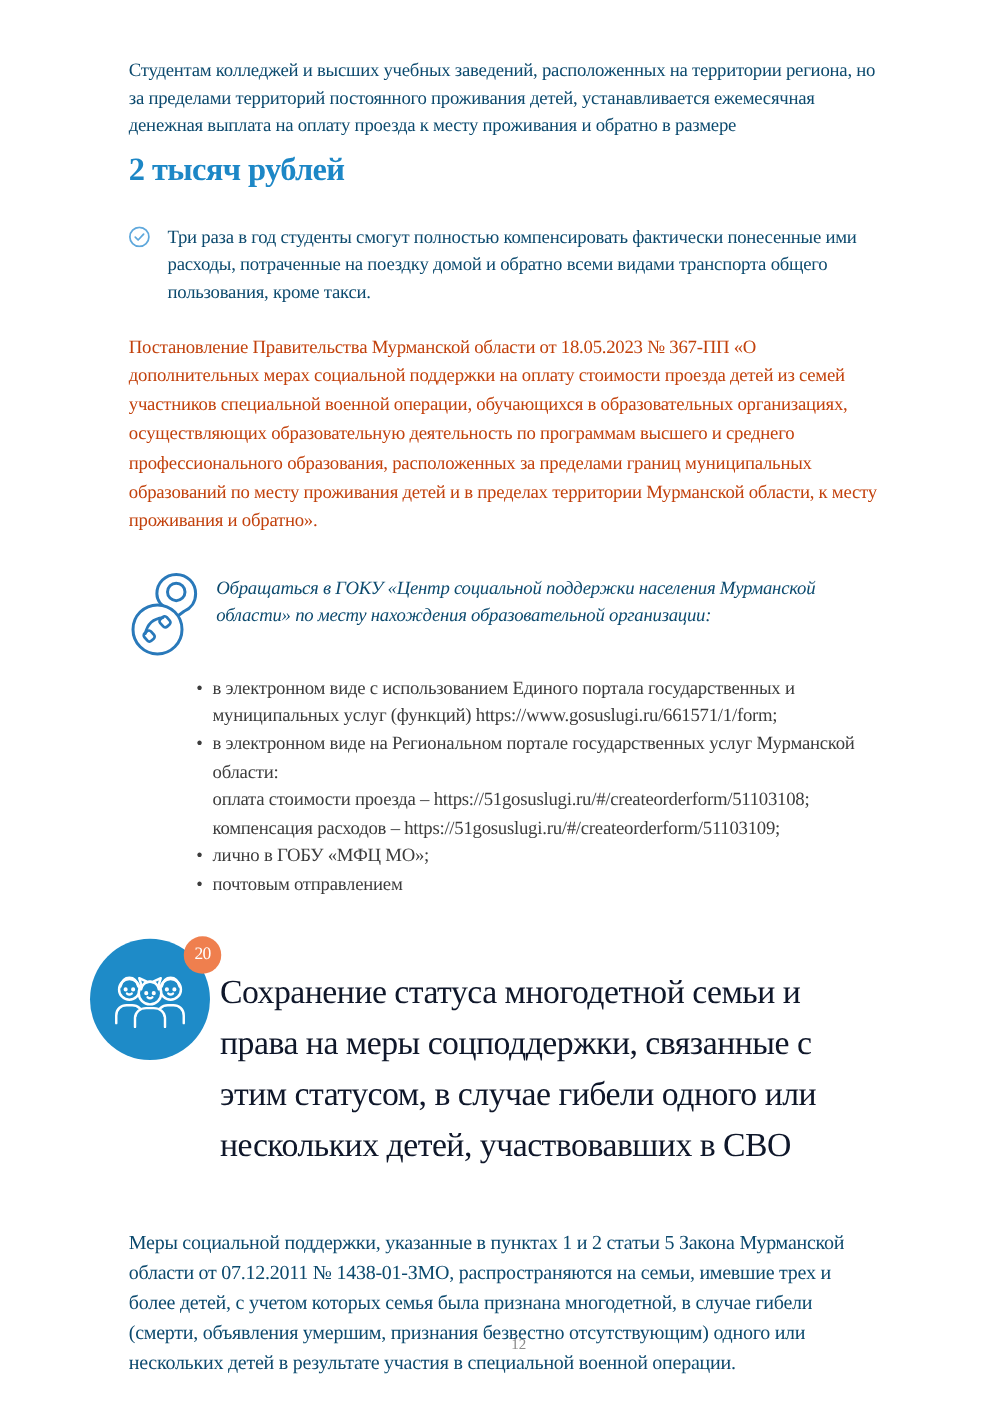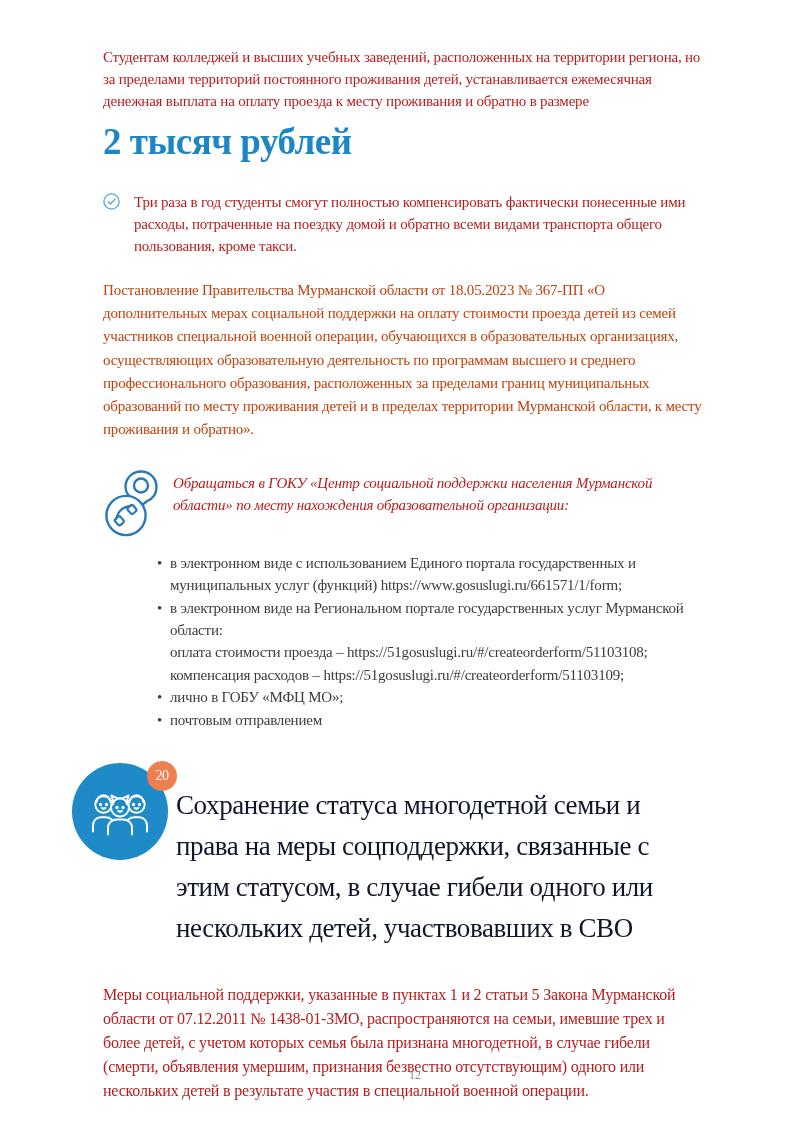--- a/index.html
+++ b/index.html
@@ -18,26 +18,26 @@
     position: relative;
     background: #ffffff;
   }
   .content {
     padding: 46px 92px 0 103px;
   }
   .body-text {
     font-size: 15px;
     line-height: 22px;
     letter-spacing: -0.2px;
-    color: #b91c1c;
+    color: #0c4a6e;
   }
   .intro { max-width: 600px; margin-bottom: 10px; }
   .amount-heading {
     color: #1d87c6;
-    font-size: 37px;
+    font-size: 26px;
     font-weight: bold;
     letter-spacing: -0.5px;
     line-height: 1.1;
     margin-bottom: 28px;
   }
   .note-row {
     display: flex;
     align-items: flex-start;
     gap: 14px;
     margin-bottom: 22px;
@@ -78,21 +78,21 @@
     position: absolute;
     left: 0;
     top: 0;
     color: #3c3c3c;
   }
   .measure-header {
     display: flex;
     align-items: flex-start;
     gap: 8px;
     margin-left: -31px;   
-    margin-bottom: 34px;
+    margin-bottom: 46px;
   }
   .measure-icon-wrap {
     position: relative;
     flex: 0 0 96px;
     height: 97px;
   }
   .measure-circle {
     width: 96px;
     height: 97px;
     border-radius: 50%;

